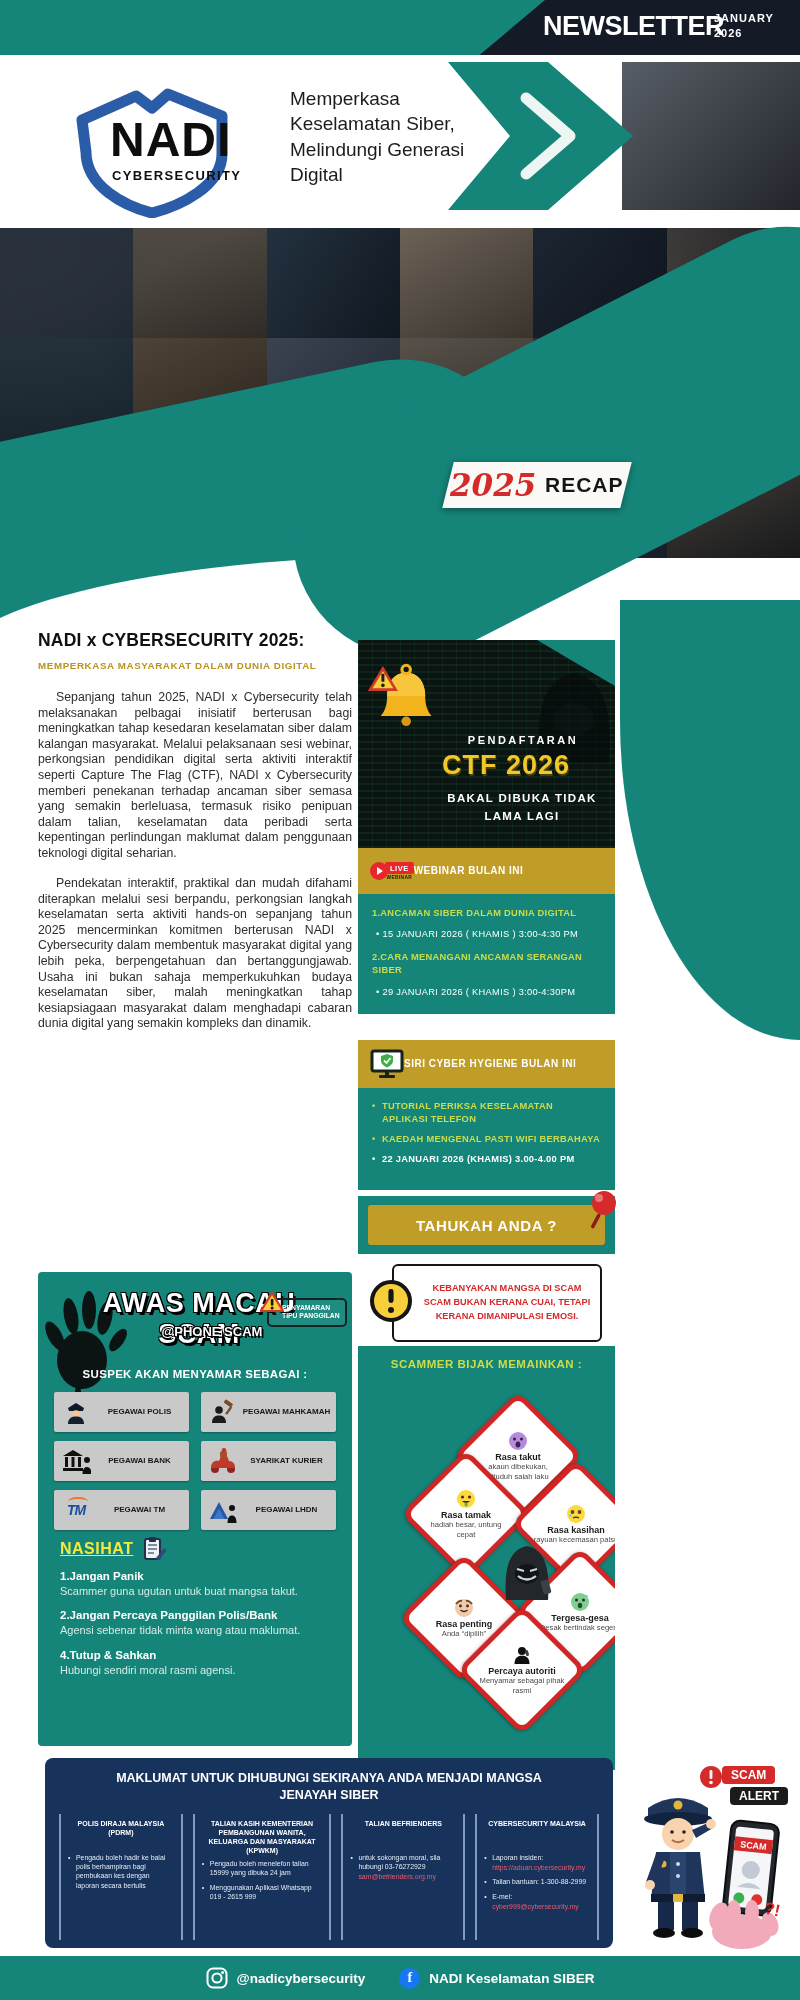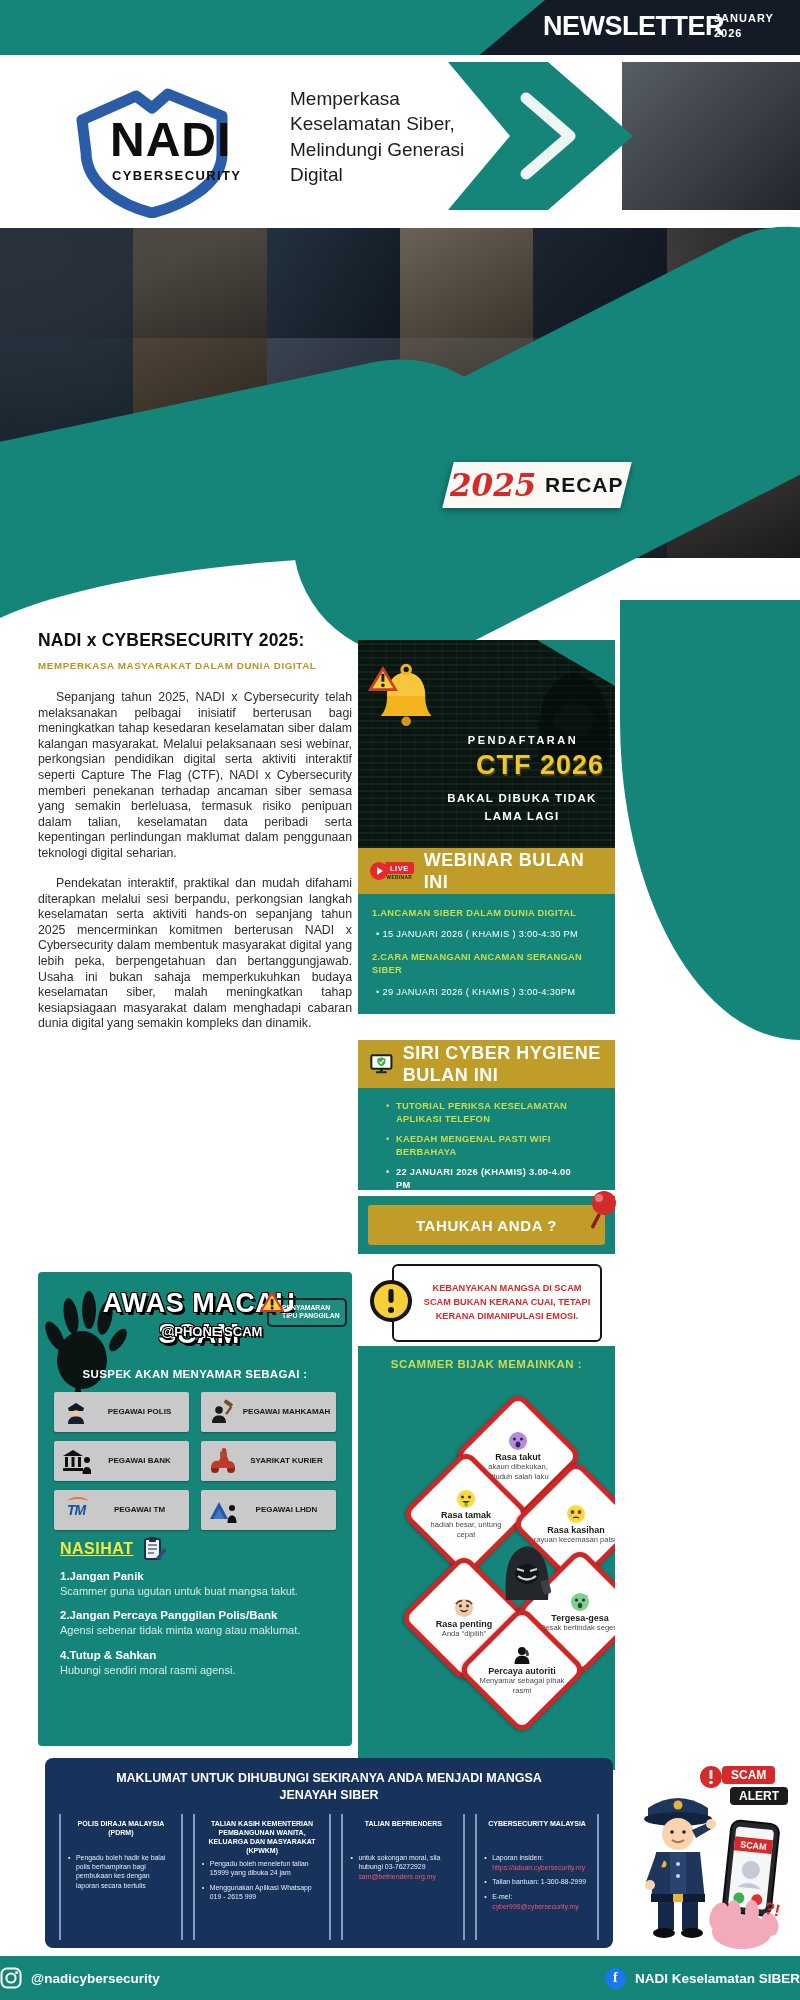--- a/index.html
+++ b/index.html
@@ -92,46 +92,46 @@
   .ctf{position:absolute;left:358px;top:640px;width:257px;height:250px;background:#0b1410;overflow:hidden}
   .ctf::before{content:"";position:absolute;inset:0;
      background:repeating-linear-gradient(0deg,rgba(60,255,170,.07) 0 2px,transparent 2px 7px),
                 repeating-linear-gradient(90deg,rgba(60,255,170,.05) 0 1px,transparent 1px 14px)}
   .ctf-corner{position:absolute;right:0;top:0;width:0;height:0;border-style:solid;
               border-width:0 78px 46px 0;border-color:transparent #15857a transparent transparent}
   .ctf-hk{position:absolute;right:-14px;top:26px;opacity:.6}
   .ctf .bell{position:absolute;left:10px;top:20px;z-index:2}
   .ctf .l1{position:absolute;left:84px;top:94px;width:162px;text-align:center;color:#fff;font-size:11px;
            font-weight:700;letter-spacing:2.5px;z-index:2}
-  .ctf .l2{position:absolute;left:84px;top:110px;width:162px;text-align:right;color:#f0c929;font-size:27px;
+  .ctf .l2{position:absolute;left:84px;top:110px;width:162px;text-align:left;color:#f0c929;font-size:27px;
            font-weight:900;letter-spacing:1px;z-index:2;text-shadow:1px 2px 0 #4d3e00}
   .ctf .l3{position:absolute;left:76px;top:150px;width:176px;text-align:center;color:#fff;font-size:11.5px;
            font-weight:800;letter-spacing:1.3px;line-height:1.55;z-index:2}
   
-  .gbar{position:absolute;left:358px;width:257px;background:#c09d28;display:flex;align-items:center;gap:10px;
+  .gbar{position:absolute;left:358px;width:257px;background:#c09d28;display:flex;align-items:center;
         padding:0 12px;box-sizing:border-box}
-  .gbar .t{font-size:18px;font-weight:900;color:#fff;letter-spacing:.5px;line-height:1.25}
+  .gbar .t{font-size:10px;font-weight:900;color:#fff;letter-spacing:.5px;line-height:1.25}
   .wb-bar{top:848px;height:46px}
   .hg-bar{top:1040px;height:48px}
   .live{display:flex;align-items:center;flex:none}
   .live .circ{width:18px;height:18px;border-radius:50%;background:#e8262d;display:flex;align-items:center;
               justify-content:center;flex:none}
   .live .tri{width:0;height:0;border-left:6px solid #fff;border-top:4px solid transparent;
              border-bottom:4px solid transparent;margin-left:2px}
   .live .stack{display:flex;flex-direction:column;align-items:center;margin-left:-3px}
   .live .chip{background:#e8262d;color:#fff;font-size:7.5px;font-weight:900;padding:1.5px 5px;border-radius:2px;
               letter-spacing:.5px}
   .live .sub{font-size:4.8px;font-weight:800;color:#1d1608;margin-top:1px;letter-spacing:.4px}
   .wb-panel{position:absolute;left:358px;top:894px;width:257px;height:120px;background:#15857a;
             padding:13px 14px;box-sizing:border-box}
   .wb-t{font-size:9.3px;font-weight:800;color:#cddc4a;line-height:1.45;letter-spacing:.3px}
   .wb-d{font-size:9.3px;color:#fff;line-height:1.45;letter-spacing:.3px;margin:8px 0 9px;padding-left:4px}
   .wb-d::before{content:"•  "}
   .hg-panel{position:absolute;left:358px;top:1088px;width:257px;height:102px;background:#15857a;
-            padding:12px 28px;box-sizing:border-box;display:flex;flex-direction:column;gap:7px}
+            padding:12px 14px;box-sizing:border-box;display:flex;flex-direction:column;gap:7px}
   .hg-li{font-size:9.3px;font-weight:800;color:#cddc4a;line-height:1.4;letter-spacing:.3px;
          padding-left:10px;position:relative}
   .hg-li::before{content:"•";position:absolute;left:0}
   .hg-li.white{color:#fff;font-weight:700}
   
   .tah{position:absolute;left:358px;top:1196px;width:257px;height:58px;background:#15857a;
        padding:9px 10px;box-sizing:border-box}
   .tah .bar{width:100%;height:100%;background:#c09d28;border-radius:3px;display:flex;align-items:center;
             justify-content:center}
   .tah .t{font-size:15px;font-weight:900;color:#fff;letter-spacing:.6px}
@@ -170,21 +170,21 @@
          align-items:flex-start}
   .alert .excl{position:absolute;left:-24px;top:-2px}
   .alert .a1{background:#d42a2a;color:#fff;font-weight:900;font-size:12px;padding:2px 9px;border-radius:4px}
   .alert .a2{background:#1b1b1b;color:#fff;font-weight:900;font-size:12px;padding:2px 9px;border-radius:4px;
              margin-left:8px}
   .phone{position:absolute;left:708px;top:1818px;z-index:6}
   .qmarks{position:absolute;left:764px;top:1900px;z-index:7;color:#d42a2a;font-size:17px;font-weight:900;
           transform:rotate(12deg)}
   
   .footer{position:absolute;left:0;top:1956px;width:800px;height:44px;background:#15857a;z-index:9;
-          display:flex;align-items:center;justify-content:space-between;gap:34px}
+          display:flex;align-items:center;justify-content:center;gap:34px}
   .f-item{display:flex;align-items:center;gap:9px;color:#fff;font-size:13.5px;font-weight:600}
   .fb-glyph{width:21px;height:21px;border-radius:50%;background:#1877f2;color:#fff;font-weight:900;font-size:14px;
             display:flex;align-items:center;justify-content:center;font-family:"Liberation Serif",serif}
 </style>
 </head>
 <body>
 
 <div id="page">
 
   <div class="header">

